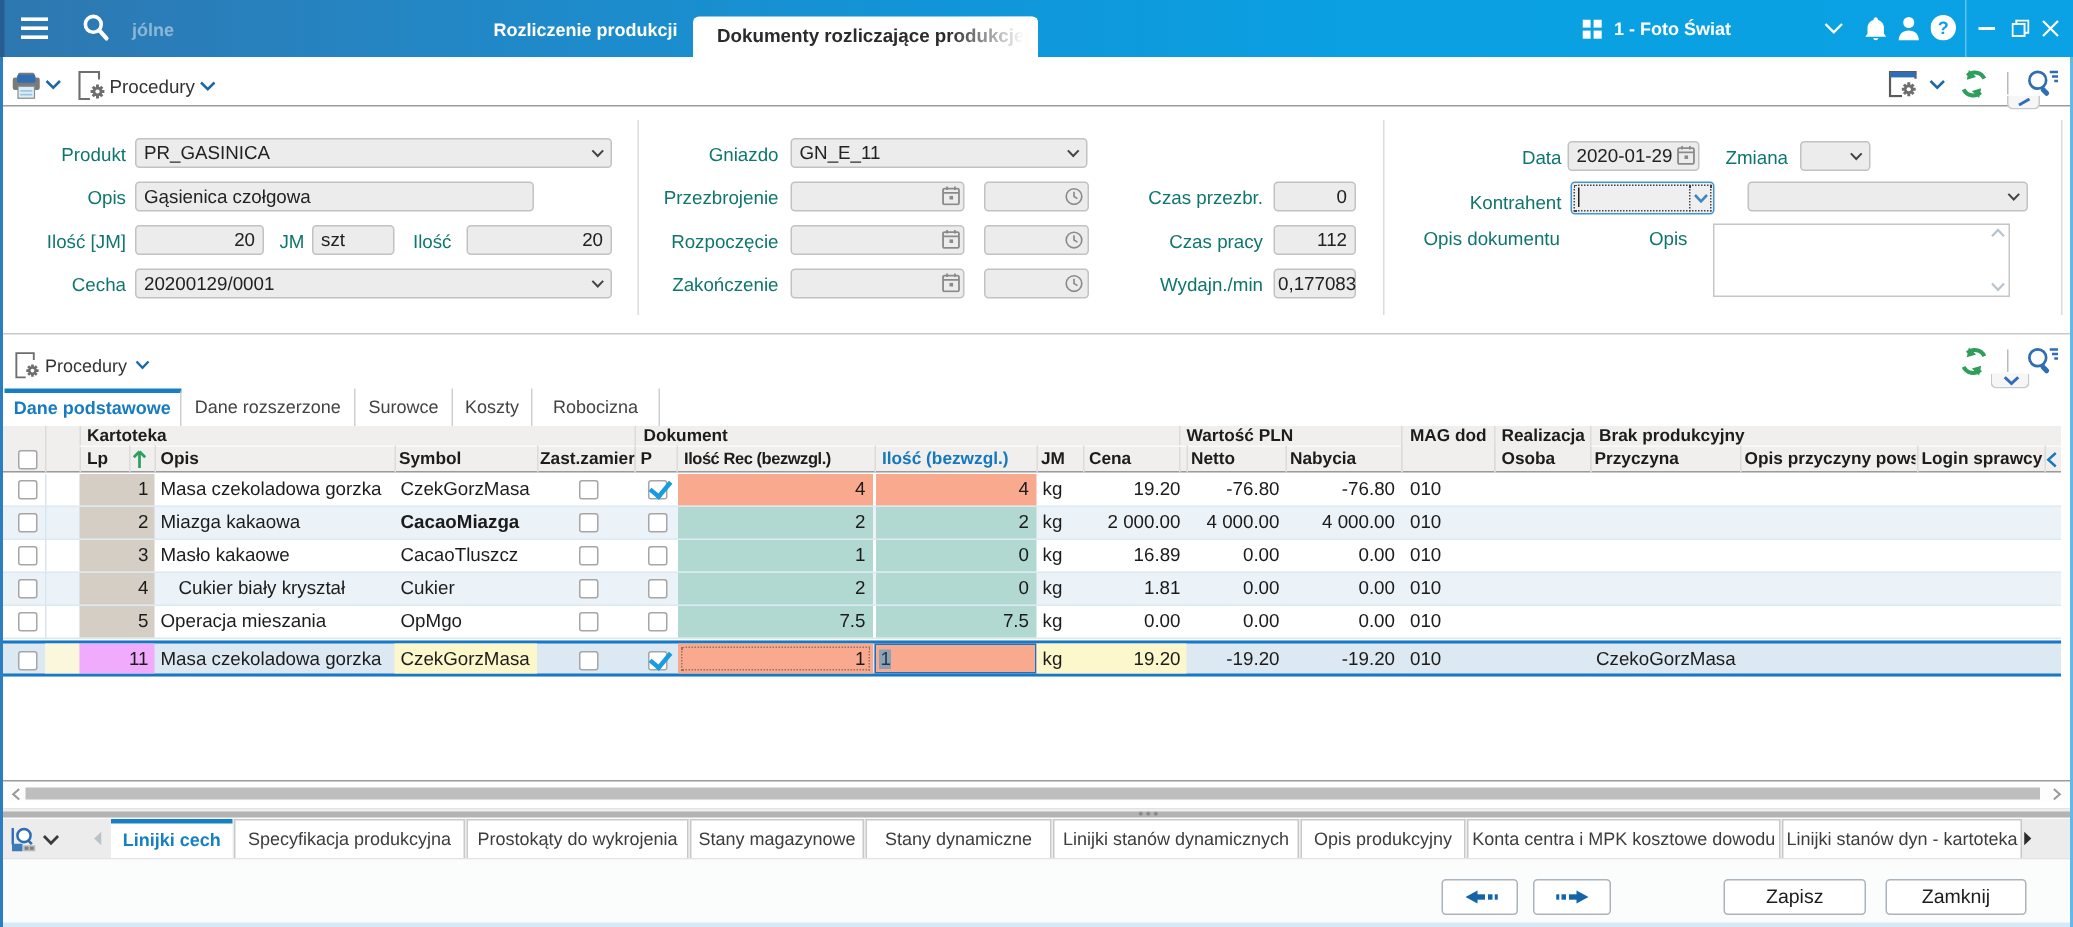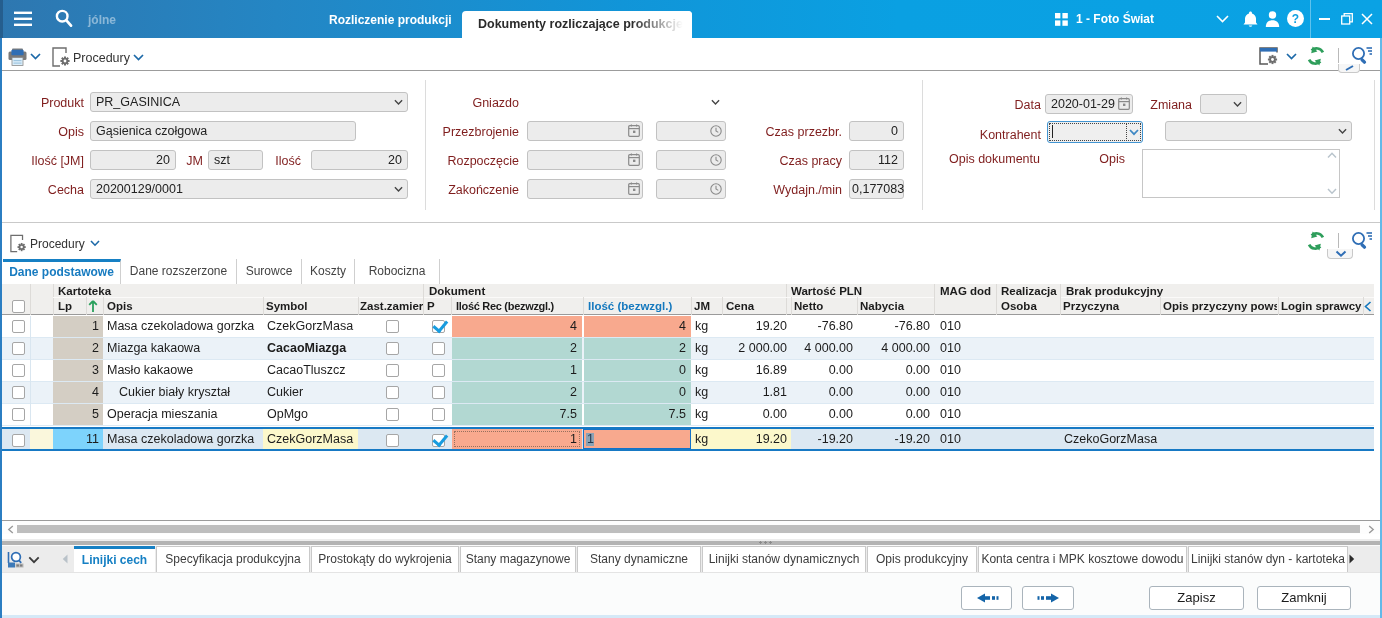--- a/index.html
+++ b/index.html
@@ -14,21 +14,21 @@
 #activetab { position:absolute; left:462px; top:11px; width:230px; height:27px; background:#fff; border-radius:4px 4px 0 0; overflow:hidden; }
 #activetab span { position:absolute; left:16px; top:6px; font-weight:bold; font-size:12.5px; color:#2b2b2b; white-space:nowrap; }
 #activetab .fade { position:absolute; right:0; top:0; width:60px; height:27px; background:linear-gradient(90deg, rgba(255,255,255,0), #fff 85%); }
 
 
 #toolbar1 { left:0; top:38px; width:1382px; height:33px; background:#fff; border-bottom:1px solid #9c9c9c; }
 
 
 #formpanel { left:0; top:72px; width:1382px; height:153px; background:#fff; }
 .vsep { position:absolute; width:1px; background:#dcdcdc; }
-.flabel { position:absolute; font-size:12.5px; color:#7f1d1d; text-align:right; white-space:nowrap; }
+.flabel { position:absolute; font-size:12.5px; color:#0f766e; text-align:right; white-space:nowrap; }
 .ffield { position:absolute; height:20px; background:#ececec; border:1px solid #c2c2c2; border-radius:3px; font-size:12.5px; color:#222; line-height:18px; padding:0 5px; white-space:nowrap; }
 .ffield.right { text-align:right; }
 .chev { position:absolute; width:9px; height:9px; }
 
 
 #toolbar2 { left:0; top:222px; width:1382px; height:37px; background:#fff; border-top:1px solid #c9c9c9; }
 
 
 #maintabs { left:0; top:259px; width:1382px; height:25px; background:#fff; }
 .mtab { position:absolute; top:0; height:25px; font-size:12px; color:#434343; text-align:center; line-height:25px; white-space:nowrap; border-right:1px solid #cfcfcf; }
@@ -220,20 +220,21 @@
     <div class="ffield" style="left:208px;top:78px;width:55px">szt</div>
     <div class="flabel" style="left:240px;width:61px;top:82px">Ilość</div>
     <div class="ffield right" style="left:311px;top:78px;width:97px">20</div>
     <div class="flabel" style="left:0;width:84px;top:111px">Cecha</div>
     <div class="ffield" style="left:90px;top:107px;width:318px">20200129/0001</div>
     <svg class="chev" style="left:394px;top:113px" width="10" height="7" viewBox="0 0 10 7">
         <path d="M1 1 L5 5.2 L9 1" fill="none" stroke="#444" stroke-width="1.5"></path>
       </svg>
 
     <div class="flabel" style="left:435px;width:84px;top:24px">Gniazdo</div>
+    <div class="ffield" style="left:527px;top:20px;width:198px">GN_E_11</div>
     <svg class="chev" style="left:711px;top:26px" width="10" height="7" viewBox="0 0 10 7">
         <path d="M1 1 L5 5.2 L9 1" fill="none" stroke="#444" stroke-width="1.5"></path>
       </svg>
     <div class="flabel" style="left:435px;width:84px;top:53px">Przezbrojenie</div>
     <div class="ffield" style="left:527px;top:49px;width:116px"></div>
     <div class="ffield" style="left:656px;top:49px;width:70px"></div>
     <div class="flabel" style="left:435px;width:84px;top:82px">Rozpoczęcie</div>
     <div class="ffield" style="left:527px;top:78px;width:116px"></div>
     <div class="ffield" style="left:656px;top:78px;width:70px"></div>
     <div class="flabel" style="left:435px;width:84px;top:111px">Zakończenie</div>
@@ -497,21 +498,21 @@
 <div class="cell r" style="left:584px;width:107px;background:#b2d8d2;padding-right:5px">7.5</div>
 <div class="cell" style="left:691px;width:31px;padding-left:4px;">kg</div>
 <div class="cell r" style="left:722px;width:69px;padding-right:4px;">0.00</div>
 <div class="cell r" style="left:791px;width:66px;padding-right:4px;">0.00</div>
 <div class="cell r" style="left:857px;width:77px;padding-right:4px;">0.00</div>
 <div class="cell" style="left:934px;width:59px;padding-left:6px;">010</div>
 </div>
 <div class="grow" style="top:143px;height:24px;background:#dce8f2;border-top:2px solid #1779c4;border-bottom:2px solid #1779c4">
 <div class="cb" style="left:12px;top:5px"></div>
 <div style="position:absolute;left:30px;top:0;width:23px;height:20px;background:#faf7dc"></div>
-<div class="cell r" style="left:53px;width:50px;background:#7dd3fc;padding-right:4px;top:0;height:20px;line-height:20px">11</div>
+<div class="cell r" style="left:53px;width:50px;background:#f0abfc;padding-right:4px;top:0;height:20px;line-height:20px">11</div>
 <div class="cell" style="left:103px;width:160px;padding-left:4px;height:20px;line-height:20px">Masa czekoladowa gorzka</div>
 <div class="cell" style="left:263px;width:95px;background:#fcf8cb;padding-left:4px;height:20px;line-height:20px">CzekGorzMasa</div>
 <div class="cb" style="left:386px;top:5px"></div>
 <div class="cb checked" style="left:432px;top:5px"></div>
 <div class="cell r" style="left:452px;width:130px;background:#f8a98e;padding-right:5px;height:20px;line-height:20px"><div style="position:absolute;left:2px;top:2px;right:2px;bottom:2px;border:1px dotted #97705e"></div>1</div>
 <div style="position:absolute;left:583px;top:0;width:108px;height:20px;background:#f8a98e;border:1.5px solid #1472c8">
           <span style="position:absolute;left:2px;top:3px;width:8px;height:13px;background:#8ba2b5"></span>
           <span style="position:absolute;left:3px;top:2px;font-size:12.5px;color:#24384d">1</span>
         </div>
 <div class="cell" style="left:691px;width:31px;background:#fcf8cb;padding-left:4px;height:20px;line-height:20px">kg</div>

